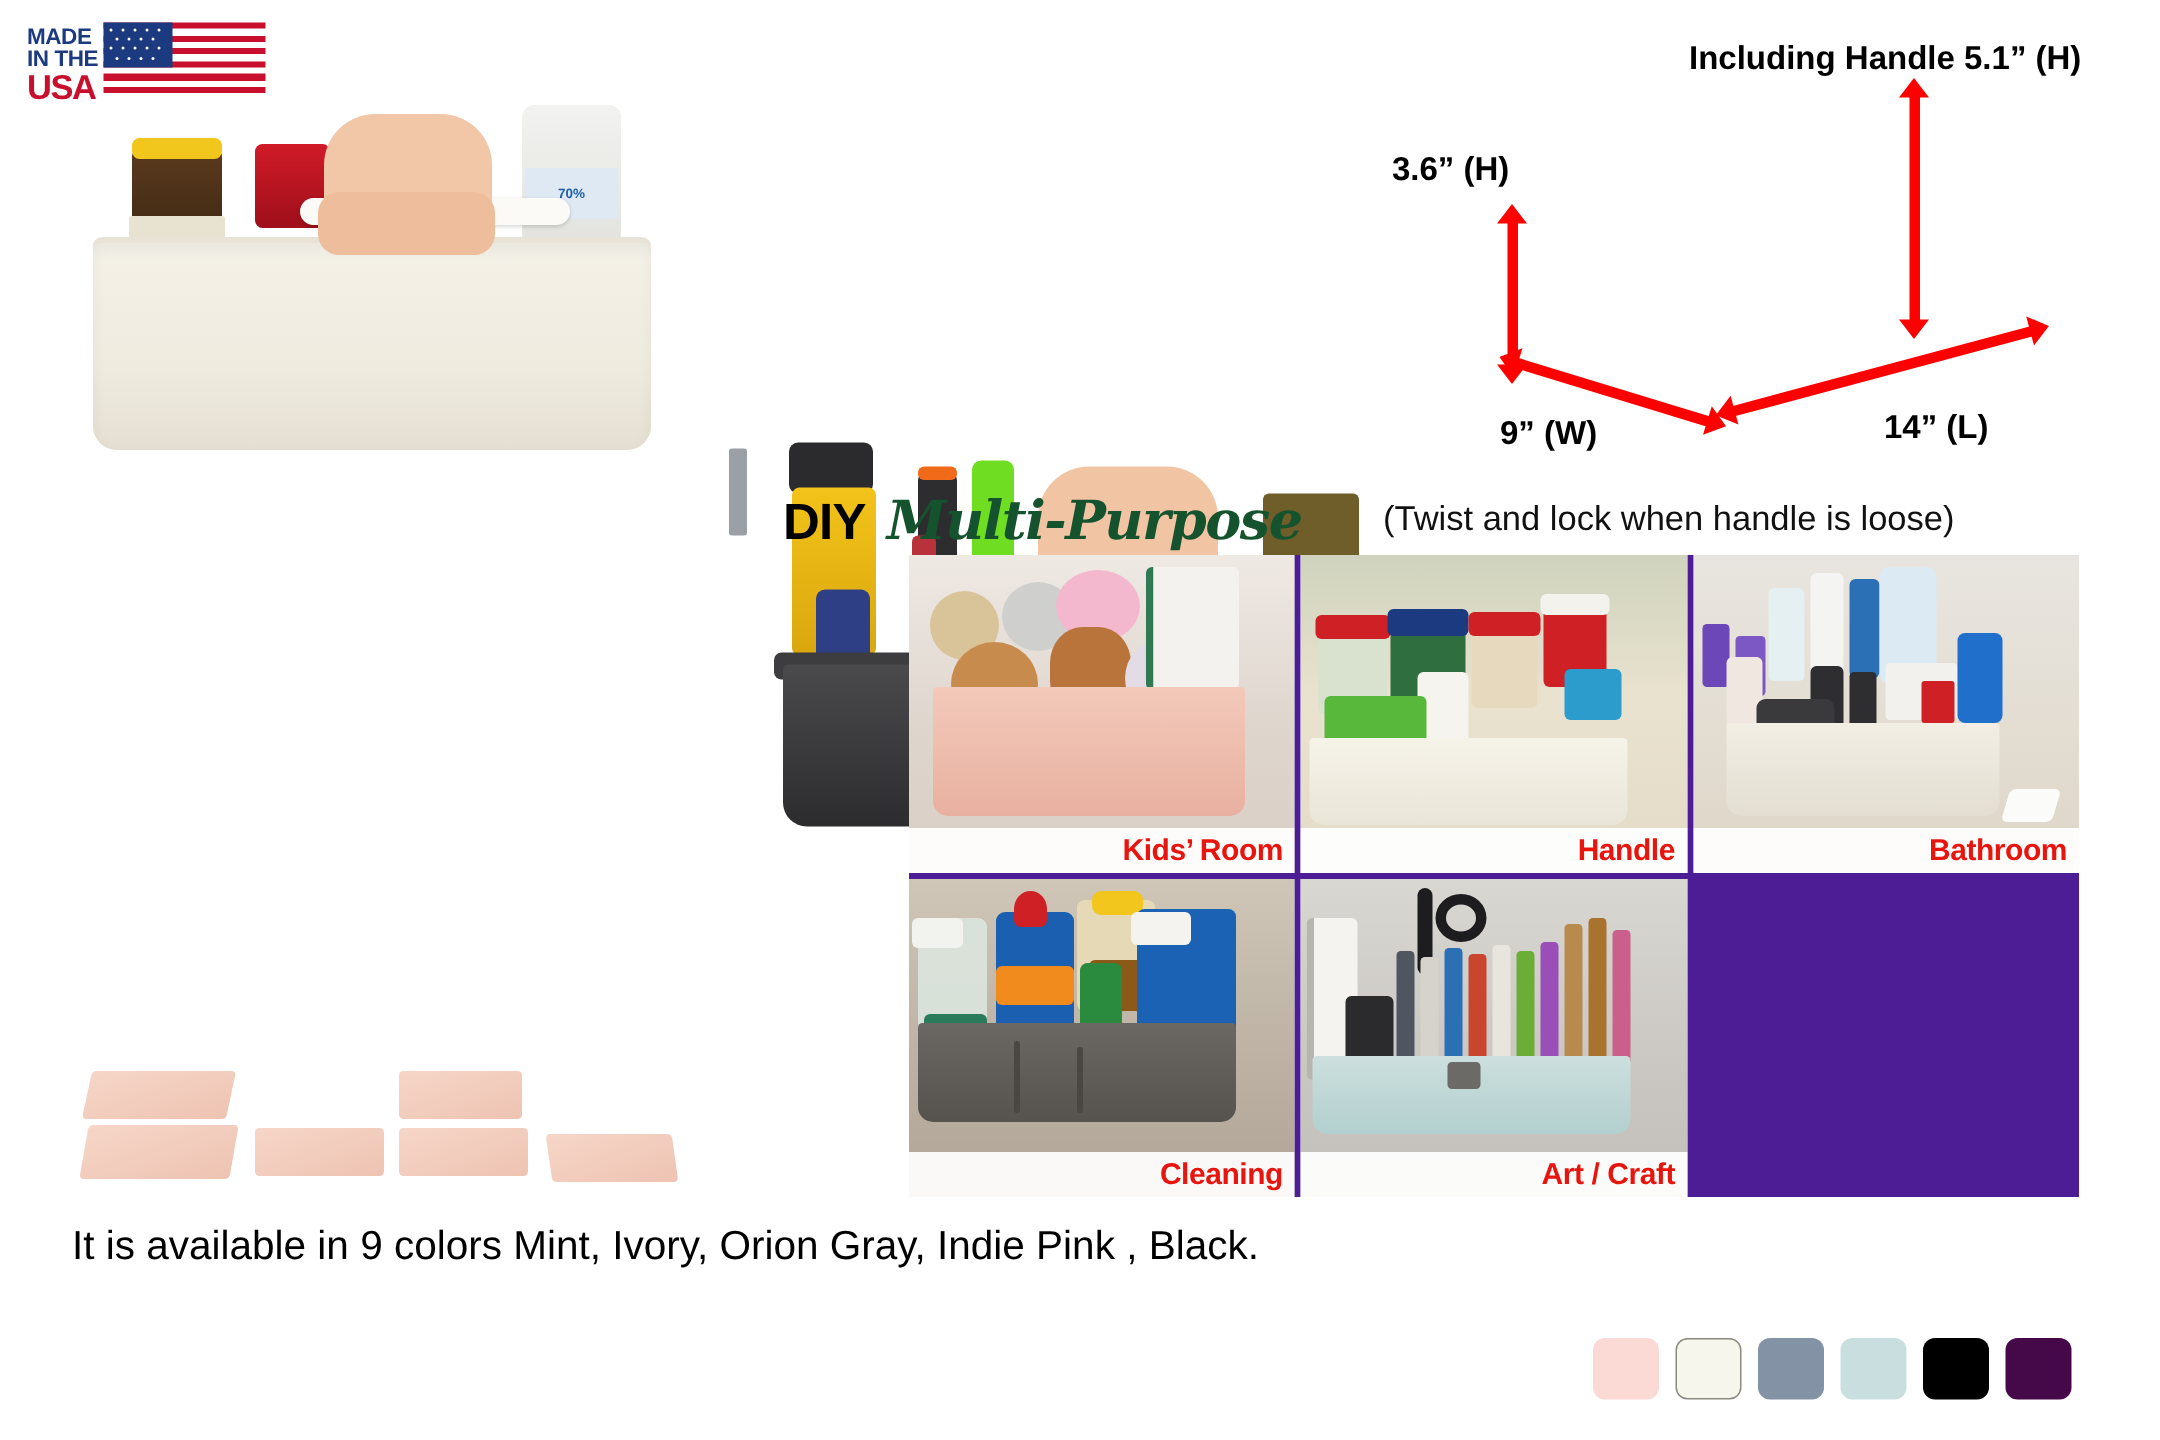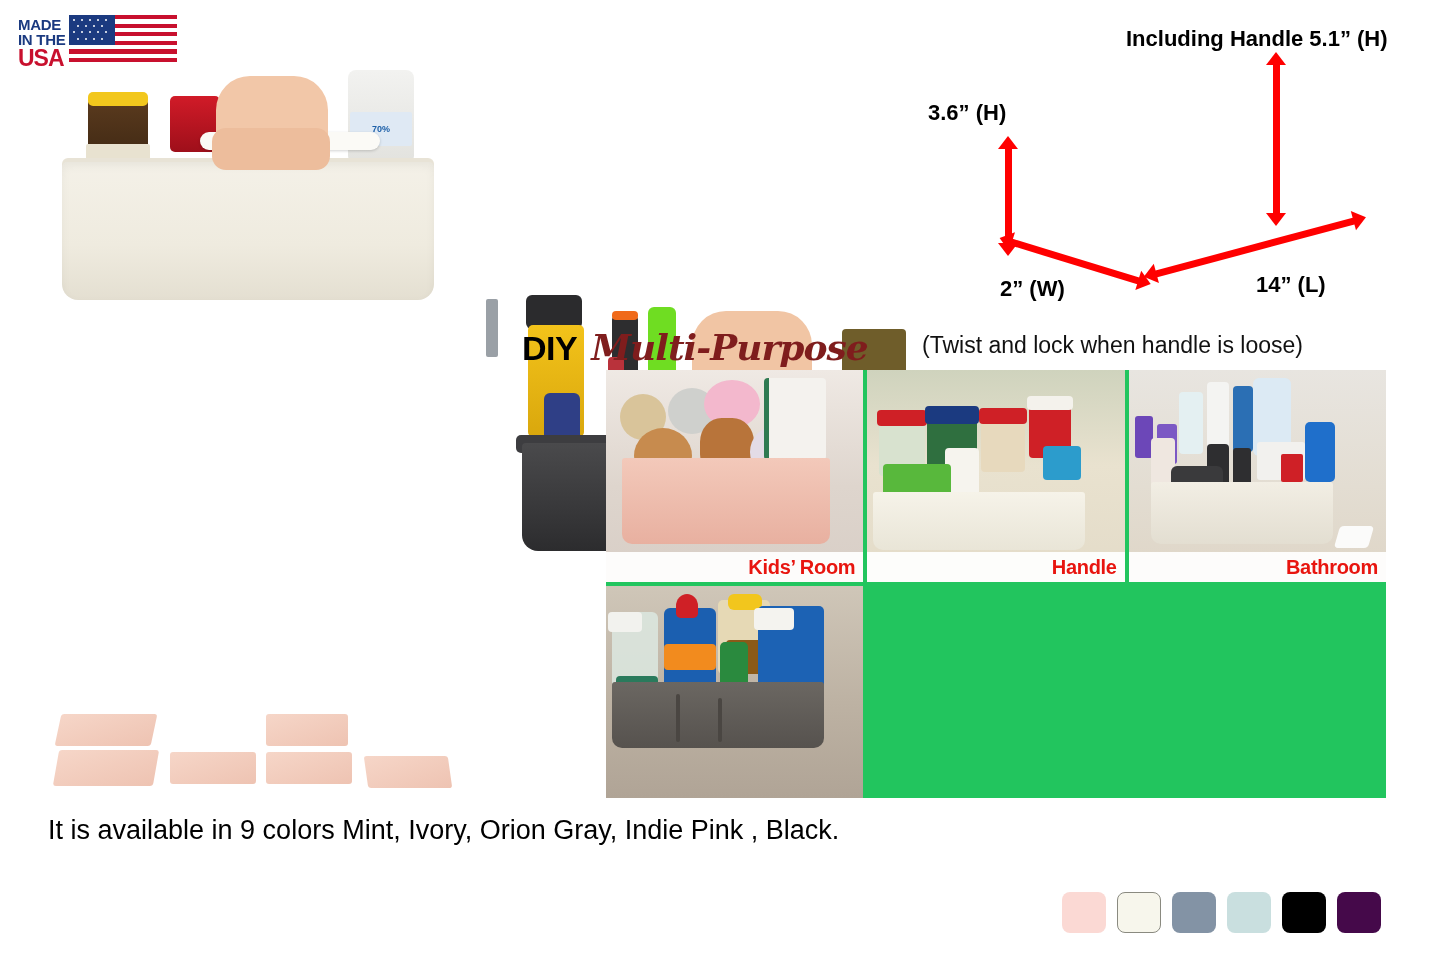--- a/index.html
+++ b/index.html
@@ -106,30 +106,30 @@
     content: ""; position: absolute; top: -7px;
     border-top: 10px solid transparent; border-bottom: 10px solid transparent;
   }
   .arrow.diag::before { left: -12px; border-right: 13px solid #ff0000; }
   .arrow.diag::after { right: -12px; border-left: 13px solid #ff0000; }
 
   
   #diy-heading { left: 522px; top: 326px; display: flex; align-items: baseline; gap: 14px; }
   #diy-word { font-size: 34px; font-weight: 900; color: #000; letter-spacing: -0.5px; }
   #multi-word {
-    font-size: 36px; font-weight: 900; font-style: italic; color: #7f1d1d;
+    font-size: 36px; font-weight: 900; font-style: italic; color: #14532d;
     font-family: "DejaVu Serif", serif; letter-spacing: -1px;
   }
   #twist-note { left: 922px; top: 332px; font-size: 23px; color: #111; white-space: nowrap; }
 
   
   #usecase-grid {
     left: 606px; top: 370px; width: 780px; height: 428px;
     display: grid; grid-template-columns: 1fr 1fr 1fr; grid-template-rows: 1fr 1fr;
-    gap: 4px; background: #22c55e;
+    gap: 4px; background: #4c1d95;
   }
   .cell { position: relative; overflow: hidden; background: #eee; }
   .cell .scene { position: absolute; inset: 0; }
   .cell-label {
     position: absolute; left: 0; right: 0; bottom: 0; height: 30px;
     background: rgba(255,255,255,.93);
     display: flex; align-items: center; justify-content: flex-end;
     padding-right: 8px;
     color: #e8150f; font-weight: 900; font-size: 20px; letter-spacing: -0.3px;
   }
@@ -253,21 +253,21 @@
     <div class="hpost" style="left:120px"></div>
     <div class="hpost" style="left:232px"></div>
     <div class="handle"></div>
     <div class="body"></div>
   </div>
 
   <div class="abs dimtext" id="dim-handle">
     <span>Including Handle 5.1” (H)</span>
   </div>
   <div class="abs dimtext" id="dim-h">3.6” (H)</div>
-  <div class="abs dimtext" id="dim-w">2” (W)</div>
+  <div class="abs dimtext" id="dim-w">9” (W)</div>
   <div class="abs dimtext" id="dim-l">14” (L)</div>
 
   <div class="arrow v" style="left:1273px;top:64px;height:150px"></div>
   <div class="arrow v" style="left:1005px;top:148px;height:96px"></div>
   <div class="arrow diag" style="left:1008px;top:258px;width:134px;transform:rotate(17deg)"></div>
   <div class="arrow diag" style="left:1152px;top:244px;width:206px;transform:rotate(-15deg)"></div>
 
   <div class="abs" style="left:48px;top:700px;width:450px;height:100px">
     <div class="insert" style="left:10px;top:14px;width:96px;height:32px;transform:skewX(-12deg)"></div>
     <div class="insert" style="left:8px;top:50px;width:100px;height:36px;transform:skewX(-10deg)"></div>
@@ -350,22 +350,44 @@
         <div class="blob" style="left:112px;top:14px;width:52px;height:74px;background:#e6d9b5;border-radius:5px"></div>
         <div class="blob" style="left:122px;top:8px;width:34px;height:16px;background:#f2c61d;border-radius:6px"></div>
         <div class="blob" style="left:120px;top:54px;width:44px;height:34px;background:#8b5a18"></div>
         <div class="blob" style="left:114px;top:56px;width:28px;height:66px;background:#2a8a3e;border-radius:5px"></div>
         <div class="blob" style="left:152px;top:20px;width:66px;height:100px;background:#1c62b4;border-radius:5px"></div>
         <div class="blob" style="left:148px;top:22px;width:40px;height:22px;background:#f4f3ef;border-radius:4px"></div>
         <div class="mini-bin" style="left:6px;top:96px;width:212px;height:66px;background:linear-gradient(180deg,#6b6762,#56524e)"></div>
         <div class="blob" style="left:70px;top:108px;width:4px;height:48px;background:#4a4642"></div>
         <div class="blob" style="left:112px;top:112px;width:4px;height:44px;background:#4a4642"></div>
       </div>
-    </div>
-
+      <div class="cell-label">Cleaning</div>
+    </div>
+
+    <div class="cell">
+      <div class="scene sc-art">
+        <div class="blob" style="left:4px;top:26px;width:34px;height:108px;background:#f4f3ef;border-left:5px solid #b8b5ae"></div>
+        <div class="blob" style="left:30px;top:78px;width:32px;height:58px;background:#2b2b2d"></div>
+        <div class="blob" style="left:78px;top:6px;width:10px;height:58px;background:#1d1d1f;border-radius:5px"></div>
+        <div class="blob" style="left:90px;top:10px;width:34px;height:32px;background:transparent;border:7px solid #1d1d1f;border-radius:50%"></div>
+        <div class="blob" style="left:64px;top:48px;width:12px;height:78px;background:#4f5660;border-radius:3px"></div>
+        <div class="blob" style="left:80px;top:52px;width:12px;height:76px;background:#d6d3cc;border-radius:3px"></div>
+        <div class="blob" style="left:96px;top:46px;width:12px;height:82px;background:#2b6fb4;border-radius:3px"></div>
+        <div class="blob" style="left:112px;top:50px;width:12px;height:78px;background:#c8452e;border-radius:3px"></div>
+        <div class="blob" style="left:128px;top:44px;width:12px;height:84px;background:#e8e5df;border-radius:3px"></div>
+        <div class="blob" style="left:144px;top:48px;width:12px;height:80px;background:#6aae38;border-radius:3px"></div>
+        <div class="blob" style="left:160px;top:42px;width:12px;height:84px;background:#9a4fb8;border-radius:3px"></div>
+        <div class="blob" style="left:176px;top:30px;width:12px;height:94px;background:#b98a4e;border-radius:3px"></div>
+        <div class="blob" style="left:192px;top:26px;width:12px;height:98px;background:#a8732f;border-radius:3px"></div>
+        <div class="blob" style="left:208px;top:34px;width:12px;height:90px;background:#c95f8a;border-radius:3px"></div>
+        <div class="mini-bin" style="left:8px;top:118px;width:212px;height:52px;background:linear-gradient(180deg,#ccdfde,#b2cfce)"></div>
+        <div class="blob" style="left:98px;top:122px;width:22px;height:18px;background:#6b6a66;border-radius:3px"></div>
+      </div>
+      <div class="cell-label">Art / Craft</div>
+    </div>
   </div>
 
   <div class="abs" id="description">
     <p>It is available in 9 colors Mint, Ivory, Orion Gray, Indie Pink , Black.</p>
   </div>
 
   <div class="abs" id="swatches">
     <div class="swatch" style="background:#fbd9d4" title="Indie Pink"></div>
     <div class="swatch" style="background:#f7f6ec;border:1px solid #8a8a80" title="Ivory"></div>
     <div class="swatch" style="background:#8393a5" title="Orion Gray"></div>

